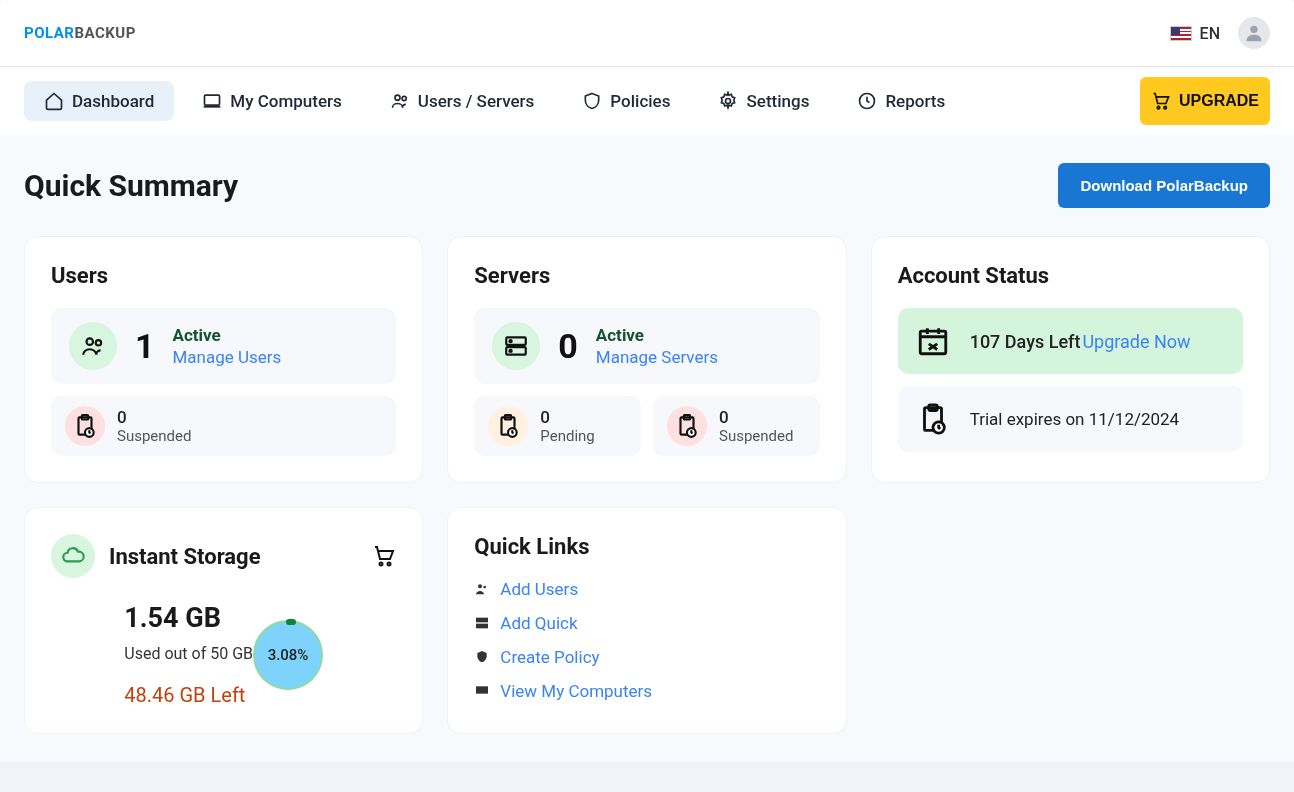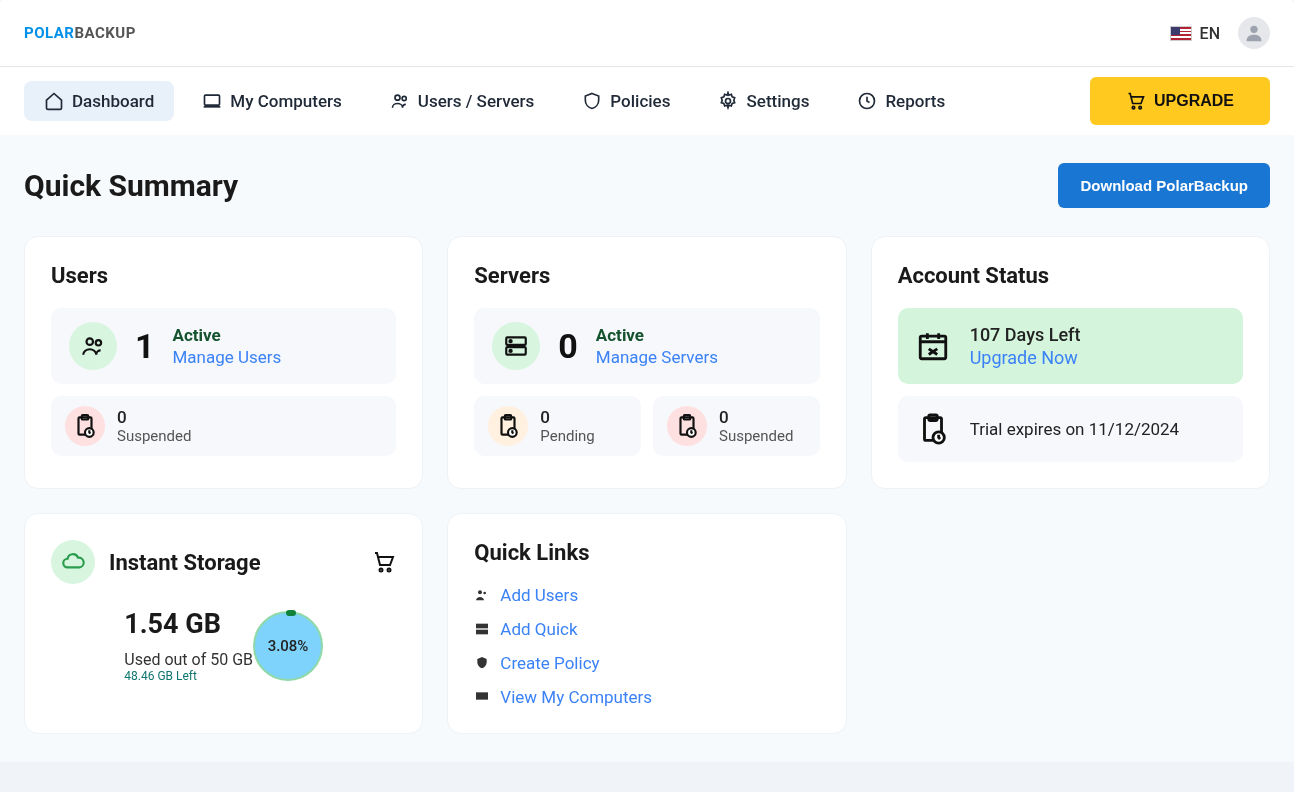--- a/index.html
+++ b/index.html
@@ -12,21 +12,21 @@
 .lang { display: flex; align-items: center; gap: 8px; font-size: 16px; font-weight: 500; color: #333; cursor: pointer; }
 .flag { width: 22px; height: 15px; background: linear-gradient(to bottom, #b22234 0%, #b22234 14%, #fff 14%, #fff 28%, #b22234 28%, #b22234 42%, #fff 42%, #fff 57%, #b22234 57%, #b22234 71%, #fff 71%, #fff 85%, #b22234 85%); position: relative; border: 1px solid #ccc; }
 .flag::before { content: ''; position: absolute; top: 0; left: 0; width: 9px; height: 8px; background: #3c3b6e; }
 .avatar { width: 32px; height: 32px; border-radius: 50%; background: #e5e7eb; display: flex; align-items: center; justify-content: center; cursor: pointer; }
 .avatar svg { width: 22px; height: 22px; fill: #9ca3af; }
 .navbar { background: #fff; display: flex; align-items: center; padding: 10px 24px; gap: 8px; }
 .nav-item { display: flex; align-items: center; gap: 8px; padding: 10px 20px; font-size: 17px; font-weight: 500; color: #1f2937; cursor: pointer; border-radius: 8px; }
 .nav-item.active { background: #e8f0fa; }
 .nav-item svg { width: 20px; height: 20px; }
 .nav-spacer { flex: 1; }
-.upgrade-btn { background: #ffc91f; color: #111; font-weight: 700; font-size: 16px; padding: 14px 36px; border: none; border-radius: 6px; cursor: pointer; display: flex; align-items: center; gap: 8px; }
+.upgrade-btn { background: #ffc91f; color: #111; font-weight: 700; font-size: 16px; padding: 14px 11px; border: none; border-radius: 6px; cursor: pointer; display: flex; align-items: center; gap: 8px; }
 .upgrade-btn svg { width: 20px; height: 20px; }
 .content { padding: 28px 24px; background: #f7fafc; }
 .header-row { display: flex; justify-content: space-between; align-items: center; margin-bottom: 28px; }
 .page-title { font-size: 30px; font-weight: 700; color: #1a1a1a; }
 .download-btn { background: #1976d2; color: #fff; font-weight: 700; font-size: 15px; padding: 14px 22px; border: none; border-radius: 6px; cursor: pointer; }
 .grid { display: grid; grid-template-columns: repeat(3, 1fr); gap: 24px; }
 .card { background: #fff; border-radius: 14px; padding: 26px; border: 1px solid #eef2f6; }
 .card-title { font-size: 22px; font-weight: 700; margin-bottom: 20px; }
 .stat-row { background: #f6f8fb; border-radius: 10px; padding: 14px 18px; display: flex; align-items: center; gap: 18px; margin-bottom: 12px; }
 .icon-circle { width: 48px; height: 48px; border-radius: 50%; display: flex; align-items: center; justify-content: center; flex-shrink: 0; }
@@ -38,34 +38,34 @@
 .stat-text { display: flex; flex-direction: column; gap: 2px; }
 .stat-label { font-size: 17px; color: #14532d; font-weight: bold; }
 .stat-link { font-size: 17px; color: #3b82f6; cursor: pointer; }
 .sub-row { display: flex; gap: 12px; }
 .sub-stat { flex: 1; background: #f6f8fb; border-radius: 10px; padding: 10px 14px; display: flex; align-items: center; gap: 12px; }
 .sub-stat .icon-circle { width: 40px; height: 40px; }
 .sub-num { font-size: 17px; font-weight: 500; color: #222; }
 .sub-label { font-size: 15px; color: #555; }
 .acct-row { background: #d4f5dc; border-radius: 10px; padding: 16px 18px; display: flex; align-items: center; gap: 20px; margin-bottom: 12px; }
 .acct-icon { width: 34px; height: 34px; }
-.acct-text { display: flex; flex-direction: column; gap: 2px; }
+.acct-text { display: flex; flex-direction: row; gap: 2px; }
 .acct-days { font-size: 18px; font-weight: 500; color: #222; }
 .acct-link { font-size: 18px; color: #3b82f6; cursor: pointer; }
 .trial-row { background: #f6f8fb; border-radius: 10px; padding: 16px 18px; display: flex; align-items: center; gap: 20px; }
 .trial-text { font-size: 17px; color: #222; }
 .grid2 { display: grid; grid-template-columns: repeat(3, 1fr); gap: 24px; margin-top: 24px; }
 .storage-header { display: flex; align-items: center; gap: 14px; margin-bottom: 24px; }
 .storage-title { font-size: 22px; font-weight: 700; flex: 1; }
 .cloud-circle { width: 44px; height: 44px; border-radius: 50%; background: #d7f5df; display: flex; align-items: center; justify-content: center; }
 .cart-icon { cursor: pointer; }
 .storage-body { display: flex; justify-content: center; align-items: center; }
 .storage-used { font-size: 27px; font-weight: 700; }
 .storage-sub { font-size: 16px; color: #333; margin-top: 10px; }
-.storage-left { font-size: 12px; color: #0f766e; margin-top: 0; }
+.storage-left { font-size: 20px; color: #c2410c; margin-top: 20px; }
 .pct-circle { width: 70px; height: 70px; border-radius: 50%; background: #7dd3fc; border: 2px solid #8fd9a8; display: flex; align-items: center; justify-content: center; font-size: 15px; font-weight: 500; color: #222; position: relative; }
 .pct-circle::before { content: ''; position: absolute; top: -3px; left: 50%; width: 10px; height: 6px; background: #10823a; border-radius: 3px; transform: translateX(-20%); }
 .quick-links { display: flex; flex-direction: column; gap: 14px; }
 .ql-item { display: flex; align-items: center; gap: 10px; font-size: 17px; color: #3b82f6; cursor: pointer; }
 .ql-item svg { width: 16px; height: 16px; fill: #333; flex-shrink: 0; }
 </style>
 </head>
 <body>
 
 <div class="topbar">

